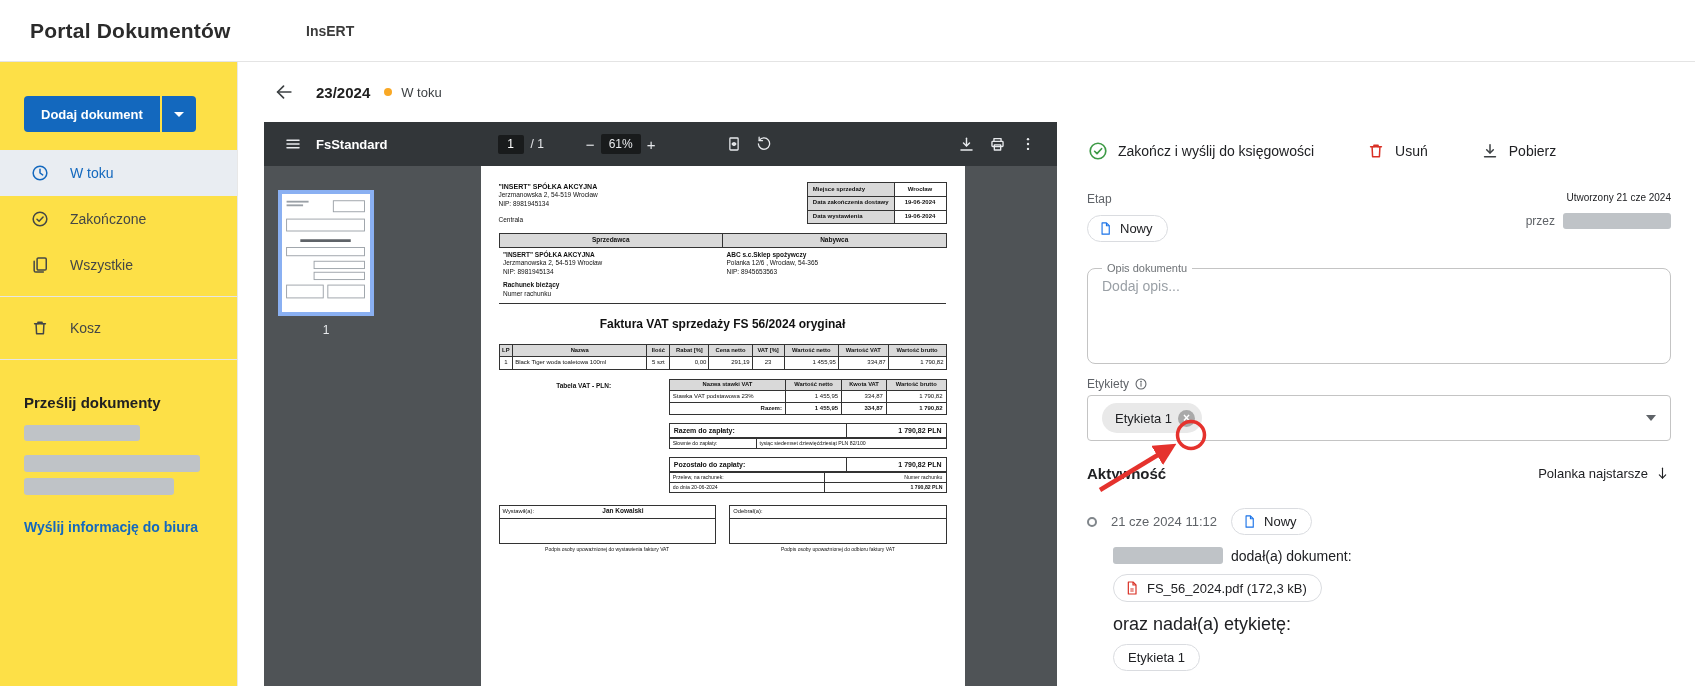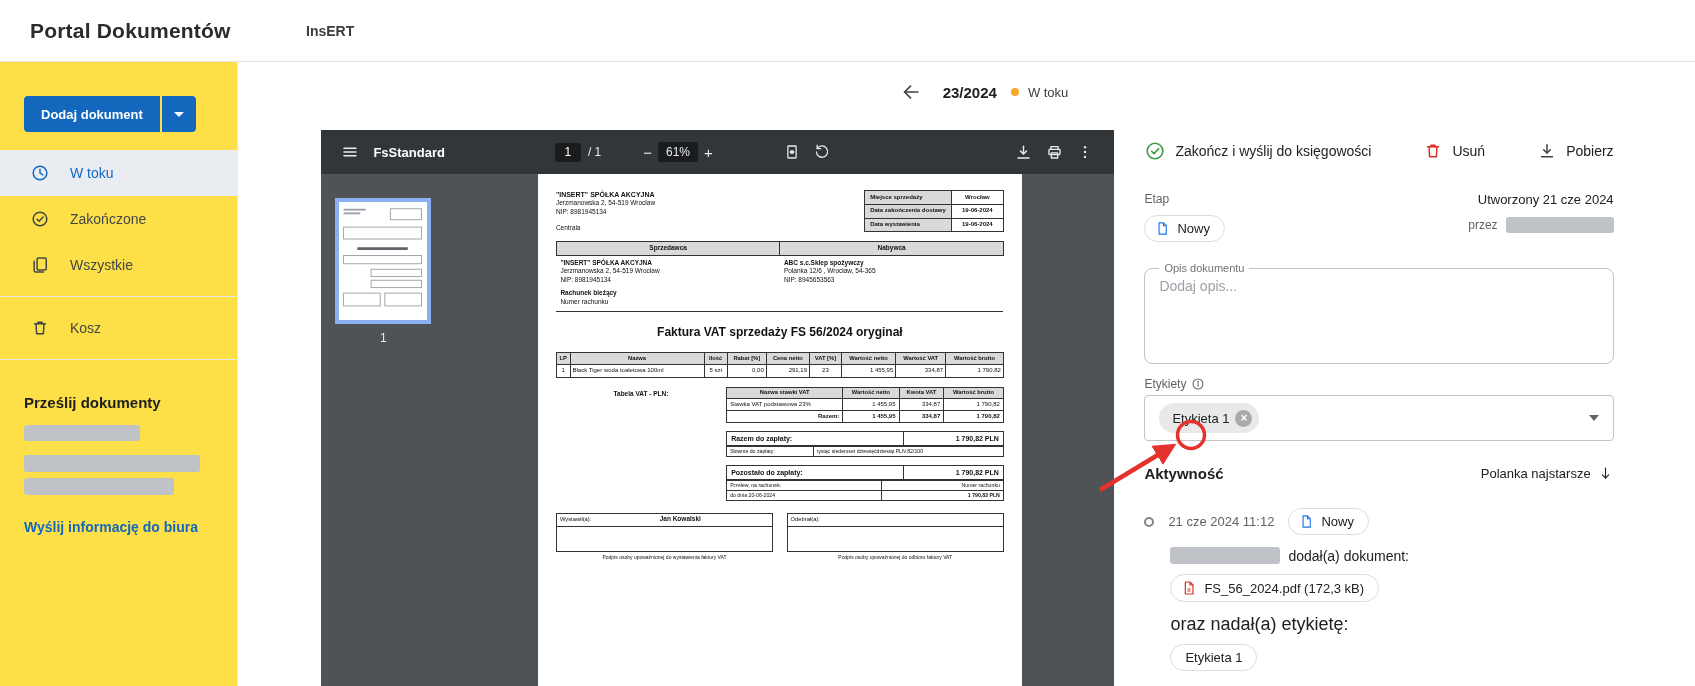--- a/index.html
+++ b/index.html
@@ -26,30 +26,30 @@
   .side-divider { height:1px; background:#e6e6e6; margin:8px 0; }
   .side-section { padding:26px 0 2px 24px; font-size:15px; font-weight:700; color:#212121; }
   .redacted { background:#bfc3c7; border-radius:3px; display:inline-block; }
   .sr { margin:12px 0 0 24px; display:block; }
   .sr1 { width:116px; height:16px; }
   .sr2 { width:176px; height:17px; margin-top:14px; }
   .sr3 { width:150px; height:17px; margin-top:6px; }
   .office-link { display:inline-block; margin:24px 0 0 24px; font-size:14px; font-weight:700; color:#1368be; cursor:pointer; }
 
   
-  .main { flex:1; display:flex; flex-direction:column; min-width:0;align-items:center; }
+  .main { flex:1; display:flex; flex-direction:column; min-width:0; }
   .breadcrumb { height:60px; display:flex; align-items:center; padding-left:32px; }
   .back-btn { width:28px; height:28px; display:flex; align-items:center; justify-content:center; cursor:pointer; background:none; border:none; }
   .crumb-doc { margin-left:18px; font-size:15px; font-weight:600; color:#212121; }
   .crumb-dot { width:8px; height:8px; border-radius:50%; background:#f9a825; margin:0 9px 0 14px; }
   .crumb-status { font-size:13px; color:#3c4043; }
   .content-row { flex:1; display:flex; padding-left:26px; gap:30px; min-height:0; }
 
   
-  .viewer { flex:0 0 793px; width:793px; margin-top:8px; background:#4f5356; display:flex; flex-direction:column; }
+  .viewer { flex:0 0 793px; width:793px; margin-top:0; background:#4f5356; display:flex; flex-direction:column; }
   .vtoolbar { height:44px; background:#323639; display:flex; align-items:center; padding:0 14px; color:#e8eaed; font-size:12.5px; }
   .vt-btn { background:none; border:none; color:#e8eaed; cursor:pointer; padding:3px; margin:0 3px; font-size:15px; line-height:1; }
   .vt-title { margin-left:8px; font-size:13px; font-weight:600; color:#fff; }
   .sp1 { width:110px; } .sp2 { width:36px; } .sp3 { width:58px; } .spf { flex:1; }
   .page-input { width:26px; height:19px; background:#191b1c; border:none; color:#fff; text-align:center; font-size:12px; border-radius:2px; font-family:inherit; }
   .page-count { margin-left:7px; font-size:12px; }
   .zoom-box { background:#191b1c; border-radius:2px; padding:3px 8px; font-size:12px; min-width:40px; text-align:center; cursor:default; }
   .vbody { flex:1; display:flex; min-height:0; overflow:hidden; }
   .vthumbs { width:124px; padding-top:24px; display:flex; flex-direction:column; align-items:center; }
   .thumb { width:96px; height:126px; background:#fff; border:4px solid #8ab0f2; cursor:pointer; }
@@ -93,21 +93,21 @@
 
   
   .panel { flex:1; min-width:0; padding:10px 24px 0 0; }
   .actions { display:flex; align-items:center; gap:52px; margin-top:8px; }
   .action { display:flex; align-items:center; gap:9px; font-size:14px; color:#202124; cursor:pointer; background:none; border:none; }
   .meta-row { display:flex; justify-content:space-between; margin-top:30px; }
   .lbl-gray { font-size:12px; color:#5f6368; }
   .chip { display:inline-flex; align-items:center; gap:7px; border:1px solid #dadce0; border-radius:16px; padding:5px 14px 5px 10px; font-size:13px; color:#202124; background:#fff; }
   .meta-left .chip { margin-top:9px; }
   .meta-right { text-align:right; }
-  .created { font-size:13px; color:#202124; }
+  .created { font-size:10px; color:#202124; }
   .by-row { margin-top:10px; display:flex; align-items:center; gap:8px; justify-content:flex-end; }
   .by-red { width:108px; height:16px; }
   .desc { margin-top:20px; border:1px solid #c4c4c4; border-radius:8px; height:102px; padding:2px 8px; }
   .desc legend { font-size:11px; color:#6f7377; padding:0 5px; margin-left:6px; }
   .desc textarea { width:100%; height:70px; border:none; outline:none; resize:none; font-family:inherit; font-size:14px; background:transparent; padding:2px 6px; color:#202124; }
   .desc textarea::placeholder { color:#9aa0a6; }
   .tags-label-row { margin-top:13px; display:flex; align-items:center; gap:5px; font-size:12px; color:#5f6368; }
   .tags-box { margin-top:4px; border:1px solid #c4c4c4; border-radius:4px; height:46px; display:flex; align-items:center; padding:0 14px; cursor:pointer; }
   .chip-tag { background:#e9e9e9; border:none; border-radius:16px; height:30px; display:inline-flex; align-items:center; gap:6px; padding:0 7px 0 13px; font-size:13px; color:#202124; }
   .chip-x { width:17px; height:17px; border-radius:50%; background:#a9a9a9; color:#fff; font-size:12px; font-weight:700; line-height:17px; text-align:center; cursor:pointer; }

